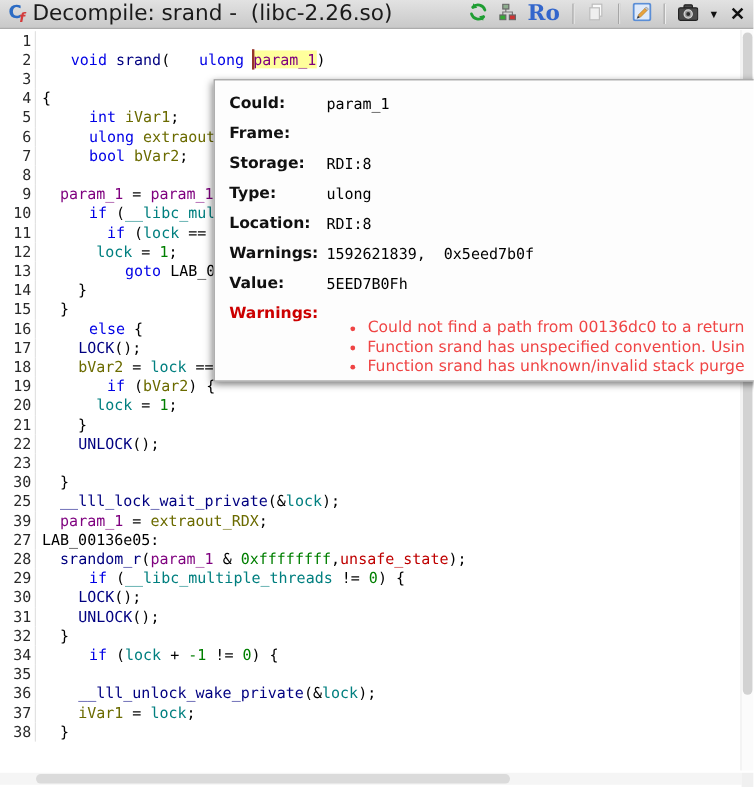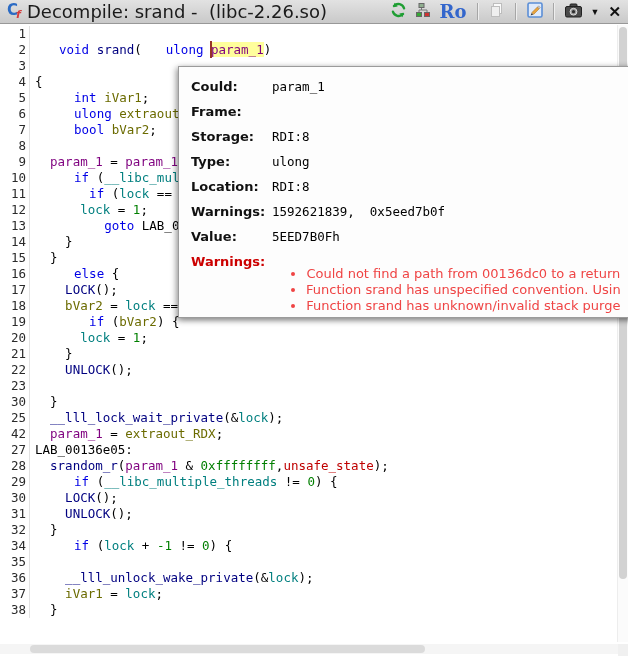--- a/index.html
+++ b/index.html
@@ -158,21 +158,21 @@
         <div class="code-line"><span class="lnum">16</span><span class="ltext"><span class="tok-pl">  </span><span class="tok-kw">else</span><span class="tok-pl"> {</span></span></div>
         <div class="code-line"><span class="lnum">17</span><span class="ltext"><span class="tok-pl">    </span><span class="tok-fn">LOCK</span><span class="tok-pl">();</span></span></div>
         <div class="code-line"><span class="lnum">18</span><span class="ltext"><span class="tok-pl">    </span><span class="tok-loc">bVar2</span><span class="tok-pl"> = </span><span class="tok-glob">lock</span><span class="tok-pl"> == </span><span class="tok-num">0</span><span class="tok-pl">;</span></span></div>
         <div class="code-line"><span class="lnum">19</span><span class="ltext"><span class="tok-pl">    </span><span class="tok-kw">if</span><span class="tok-pl"> (</span><span class="tok-loc">bVar2</span><span class="tok-pl">) {</span></span></div>
         <div class="code-line"><span class="lnum">20</span><span class="ltext"><span class="tok-pl">      </span><span class="tok-glob">lock</span><span class="tok-pl"> = </span><span class="tok-num">1</span><span class="tok-pl">;</span></span></div>
         <div class="code-line"><span class="lnum">21</span><span class="ltext"><span class="tok-pl">    }</span></span></div>
         <div class="code-line"><span class="lnum">22</span><span class="ltext"><span class="tok-pl">    </span><span class="tok-fn">UNLOCK</span><span class="tok-pl">();</span></span></div>
         <div class="code-line"><span class="lnum">23</span></div>
         <div class="code-line"><span class="lnum">30</span><span class="ltext"><span class="tok-pl">  }</span></span></div>
         <div class="code-line"><span class="lnum">25</span><span class="ltext"><span class="tok-pl">  </span><span class="tok-fn">__lll_lock_wait_private</span><span class="tok-pl">(&amp;</span><span class="tok-glob">lock</span><span class="tok-pl">);</span></span></div>
-        <div class="code-line"><span class="lnum">42</span><span class="ltext"><span class="tok-pl">  </span><span class="tok-param">param_1</span><span class="tok-pl"> = </span><span class="tok-loc">extraout_RDX</span><span class="tok-pl">;</span></span></div>
+        <div class="code-line"><span class="lnum">39</span><span class="ltext"><span class="tok-pl">  </span><span class="tok-param">param_1</span><span class="tok-pl"> = </span><span class="tok-loc">extraout_RDX</span><span class="tok-pl">;</span></span></div>
         <div class="code-line"><span class="lnum">27</span><span class="ltext"><span class="tok-pl">LAB_00136e05:</span></span></div>
         <div class="code-line"><span class="lnum">28</span><span class="ltext"><span class="tok-pl">  </span><span class="tok-fn">srandom_r</span><span class="tok-pl">(</span><span class="tok-param">param_1</span><span class="tok-pl"> &amp; </span><span class="tok-num">0xffffffff</span><span class="tok-pl">,</span><span class="tok-spec">unsafe_state</span><span class="tok-pl">);</span></span></div>
         <div class="code-line"><span class="lnum">29</span><span class="ltext"><span class="tok-pl">  </span><span class="tok-kw">if</span><span class="tok-pl"> (</span><span class="tok-glob">__libc_multiple_threads</span><span class="tok-pl"> != </span><span class="tok-num">0</span><span class="tok-pl">) {</span></span></div>
         <div class="code-line"><span class="lnum">30</span><span class="ltext"><span class="tok-pl">    </span><span class="tok-fn">LOCK</span><span class="tok-pl">();</span></span></div>
         <div class="code-line"><span class="lnum">31</span><span class="ltext"><span class="tok-pl">    </span><span class="tok-fn">UNLOCK</span><span class="tok-pl">();</span></span></div>
         <div class="code-line"><span class="lnum">32</span><span class="ltext"><span class="tok-pl">  }</span></span></div>
         <div class="code-line"><span class="lnum">34</span><span class="ltext"><span class="tok-pl">  </span><span class="tok-kw">if</span><span class="tok-pl"> (</span><span class="tok-glob">lock</span><span class="tok-pl"> + </span><span class="tok-num">-1</span><span class="tok-pl"> != </span><span class="tok-num">0</span><span class="tok-pl">) {</span></span></div>
         <div class="code-line"><span class="lnum">35</span></div>
         <div class="code-line"><span class="lnum">36</span><span class="ltext"><span class="tok-pl">    </span><span class="tok-fn">__lll_unlock_wake_private</span><span class="tok-pl">(&amp;</span><span class="tok-glob">lock</span><span class="tok-pl">);</span></span></div>
         <div class="code-line"><span class="lnum">37</span><span class="ltext"><span class="tok-pl">    </span><span class="tok-loc">iVar1</span><span class="tok-pl"> = </span><span class="tok-glob">lock</span><span class="tok-pl">;</span></span></div>

